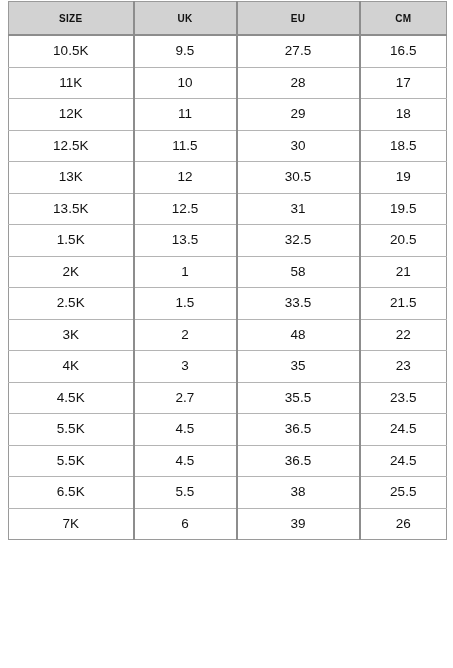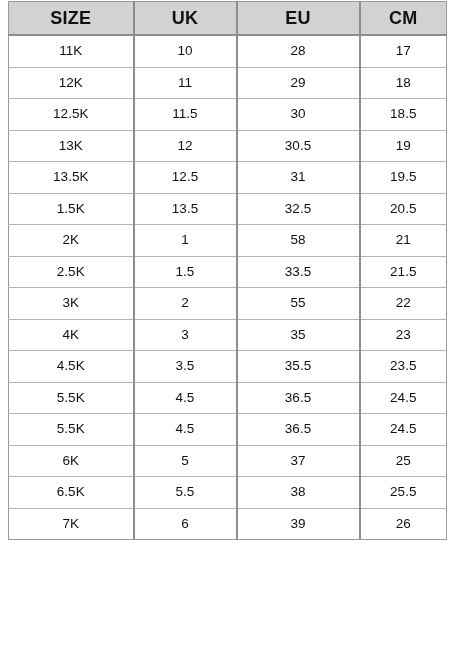--- a/index.html
+++ b/index.html
@@ -34,21 +34,21 @@
     vertical-align: middle;
     color: #111111;
     border-left: 2px solid #8d8d8d;
     border-right: 2px solid #8d8d8d;
     border-top: 1px solid #b4b4b4;
     border-bottom: 1px solid #b4b4b4;
   }
   table#size-chart thead th {
     background: #d2d2d2;
     font-weight: bold;
-    font-size: 18px;
+    font-size: 10px;
     height: 30px;
     letter-spacing: 0.3px;
     border-top: 1px solid #9a9a9a;
     border-bottom: 2px solid #8d8d8d;
   }
   table#size-chart tbody td {
     background: #ffffff;
     font-weight: normal;
     font-size: 13.5px;
     height: 28.5px;
@@ -79,20 +79,26 @@
     </colgroup>
     <thead>
       <tr>
           <th>SIZE</th>
           <th>UK</th>
           <th>EU</th>
           <th>CM</th>
         </tr>
     </thead>
     <tbody>
+        <tr>
+          <td>10.5K</td>
+          <td>9.5</td>
+          <td>27.5</td>
+          <td>16.5</td>
+        </tr>
         <tr>
           <td>11K</td>
           <td>10</td>
           <td>28</td>
           <td>17</td>
         </tr>
         <tr>
           <td>12K</td>
           <td>11</td>
           <td>29</td>
@@ -130,52 +136,46 @@
         </tr>
         <tr>
           <td>2.5K</td>
           <td>1.5</td>
           <td>33.5</td>
           <td>21.5</td>
         </tr>
         <tr>
           <td>3K</td>
           <td>2</td>
-          <td>55</td>
+          <td>48</td>
           <td>22</td>
         </tr>
         <tr>
           <td>4K</td>
           <td>3</td>
           <td>35</td>
           <td>23</td>
         </tr>
         <tr>
           <td>4.5K</td>
-          <td>3.5</td>
+          <td>2.7</td>
           <td>35.5</td>
           <td>23.5</td>
         </tr>
         <tr>
           <td>5.5K</td>
           <td>4.5</td>
           <td>36.5</td>
           <td>24.5</td>
         </tr>
         <tr>
           <td>5.5K</td>
           <td>4.5</td>
           <td>36.5</td>
           <td>24.5</td>
-        </tr>
-        <tr>
-          <td>6K</td>
-          <td>5</td>
-          <td>37</td>
-          <td>25</td>
         </tr>
         <tr>
           <td>6.5K</td>
           <td>5.5</td>
           <td>38</td>
           <td>25.5</td>
         </tr>
         <tr>
           <td>7K</td>
           <td>6</td>

